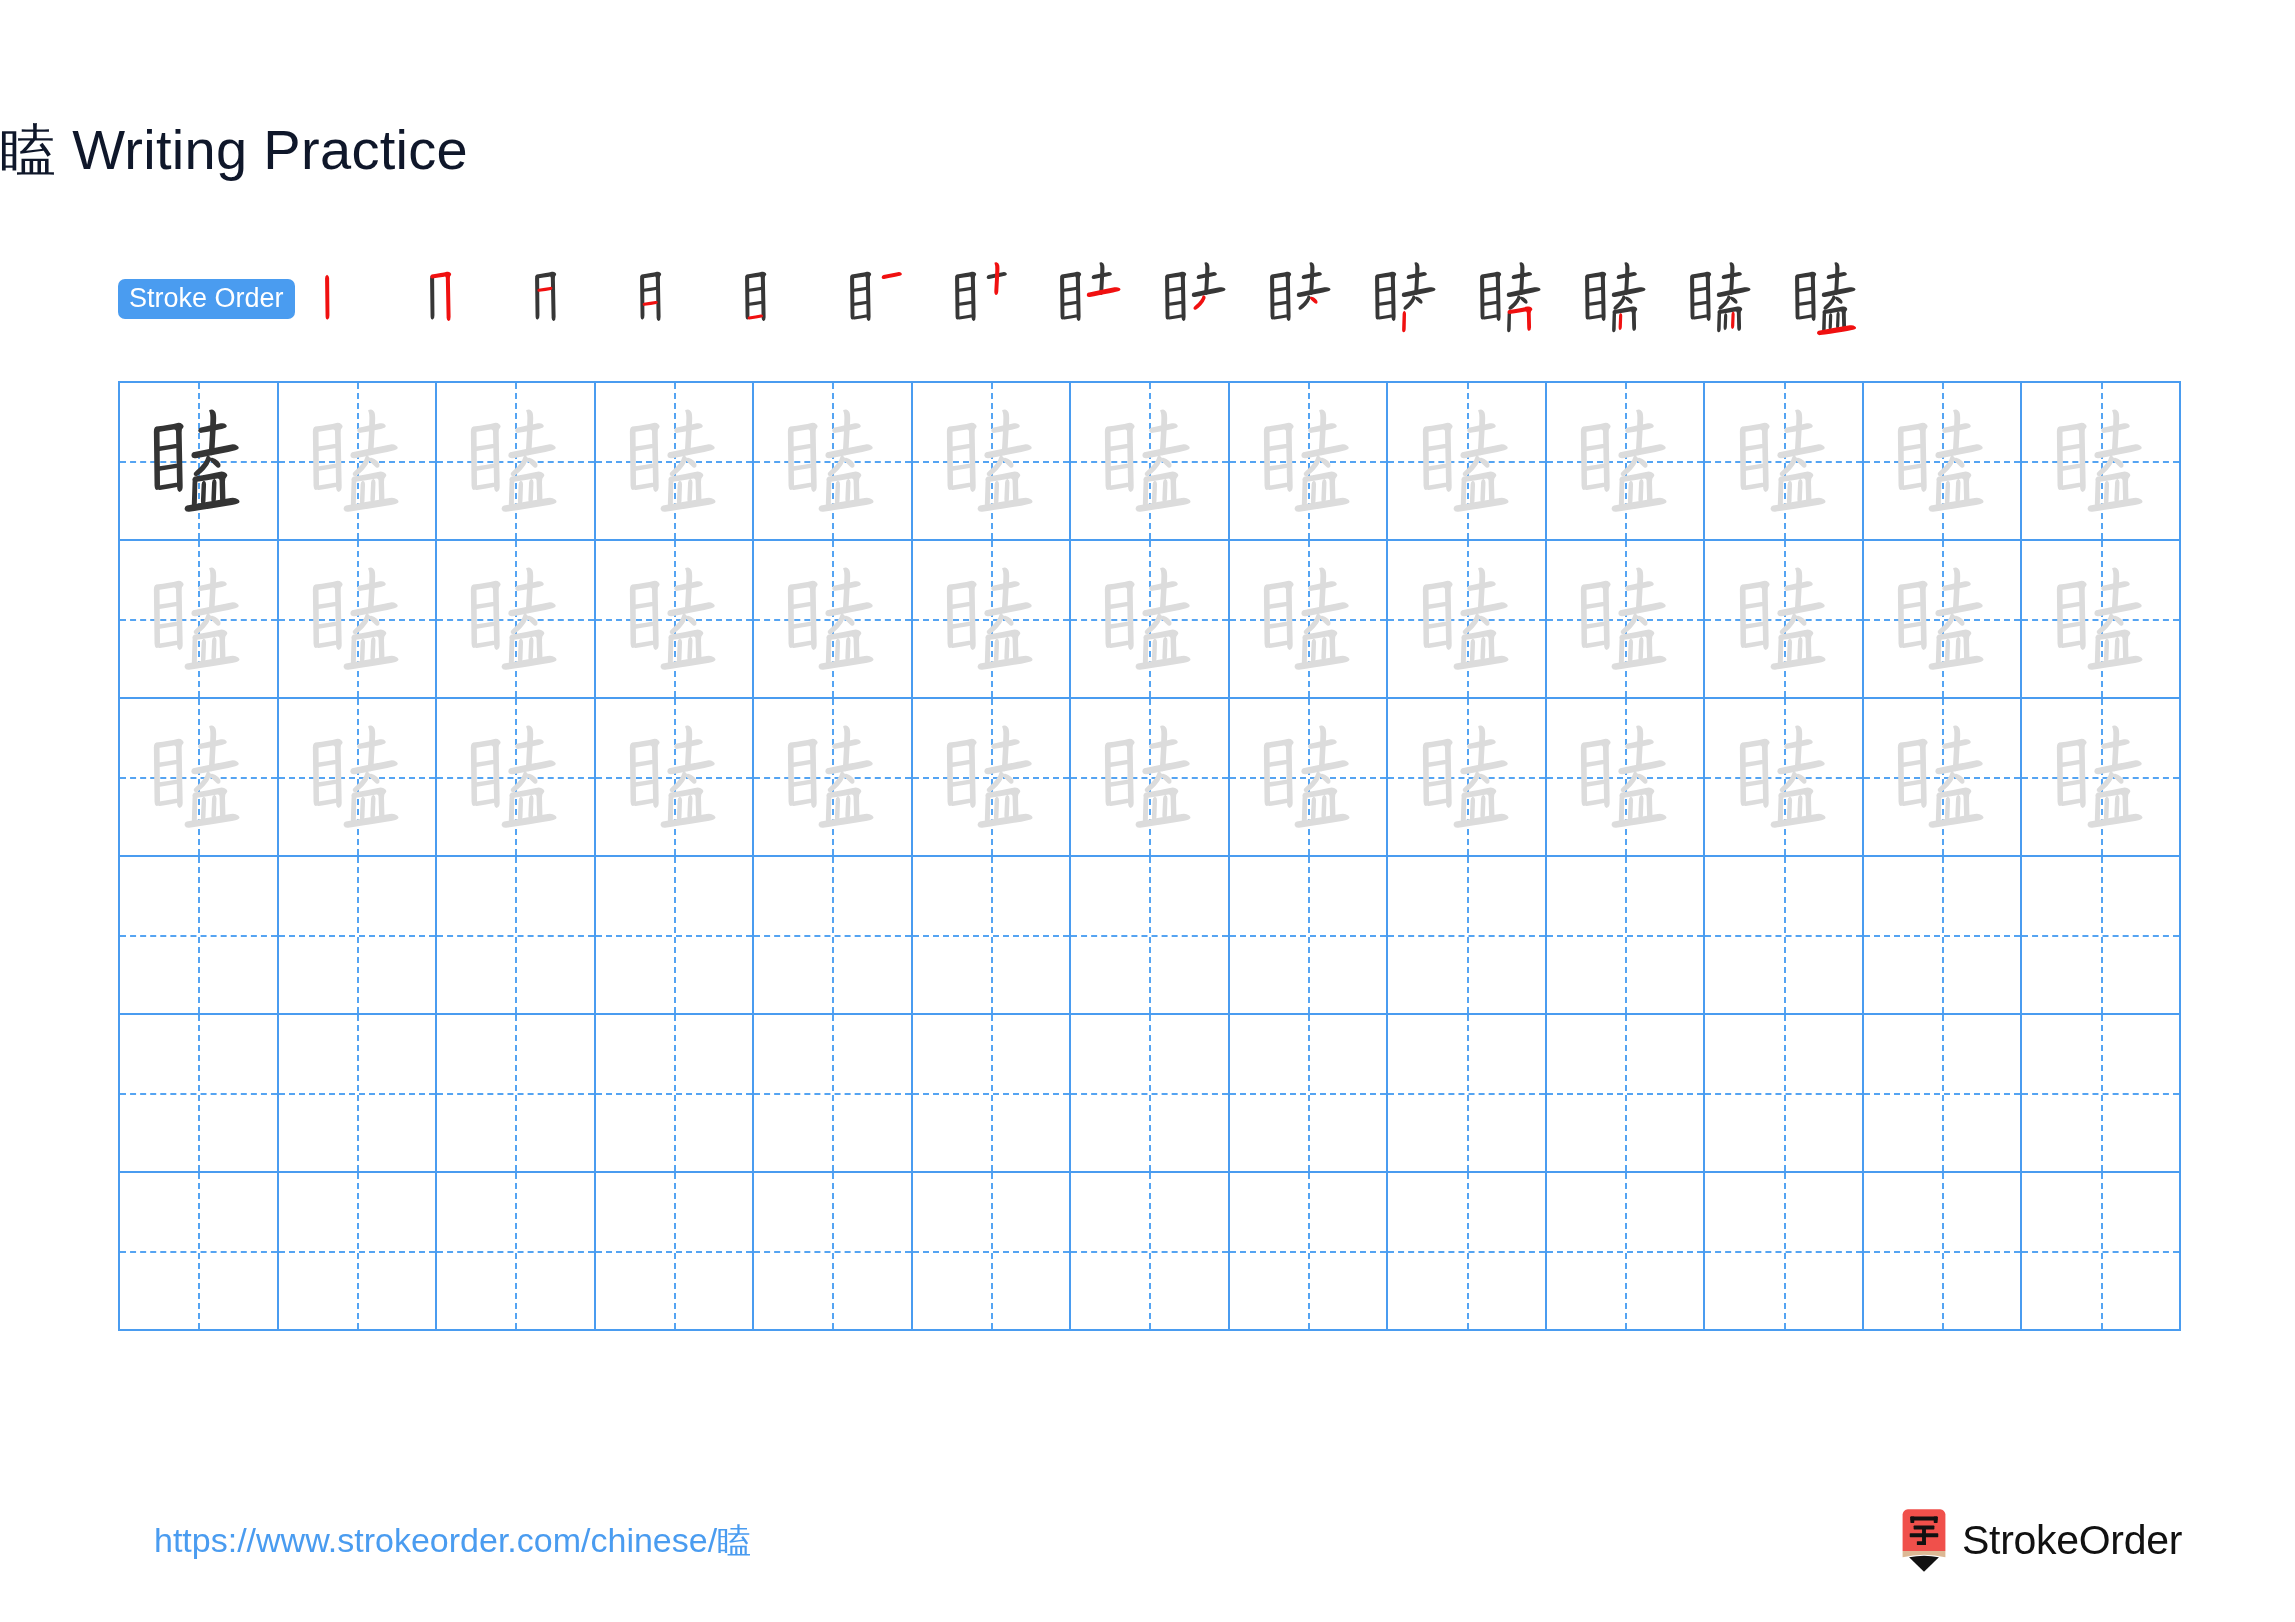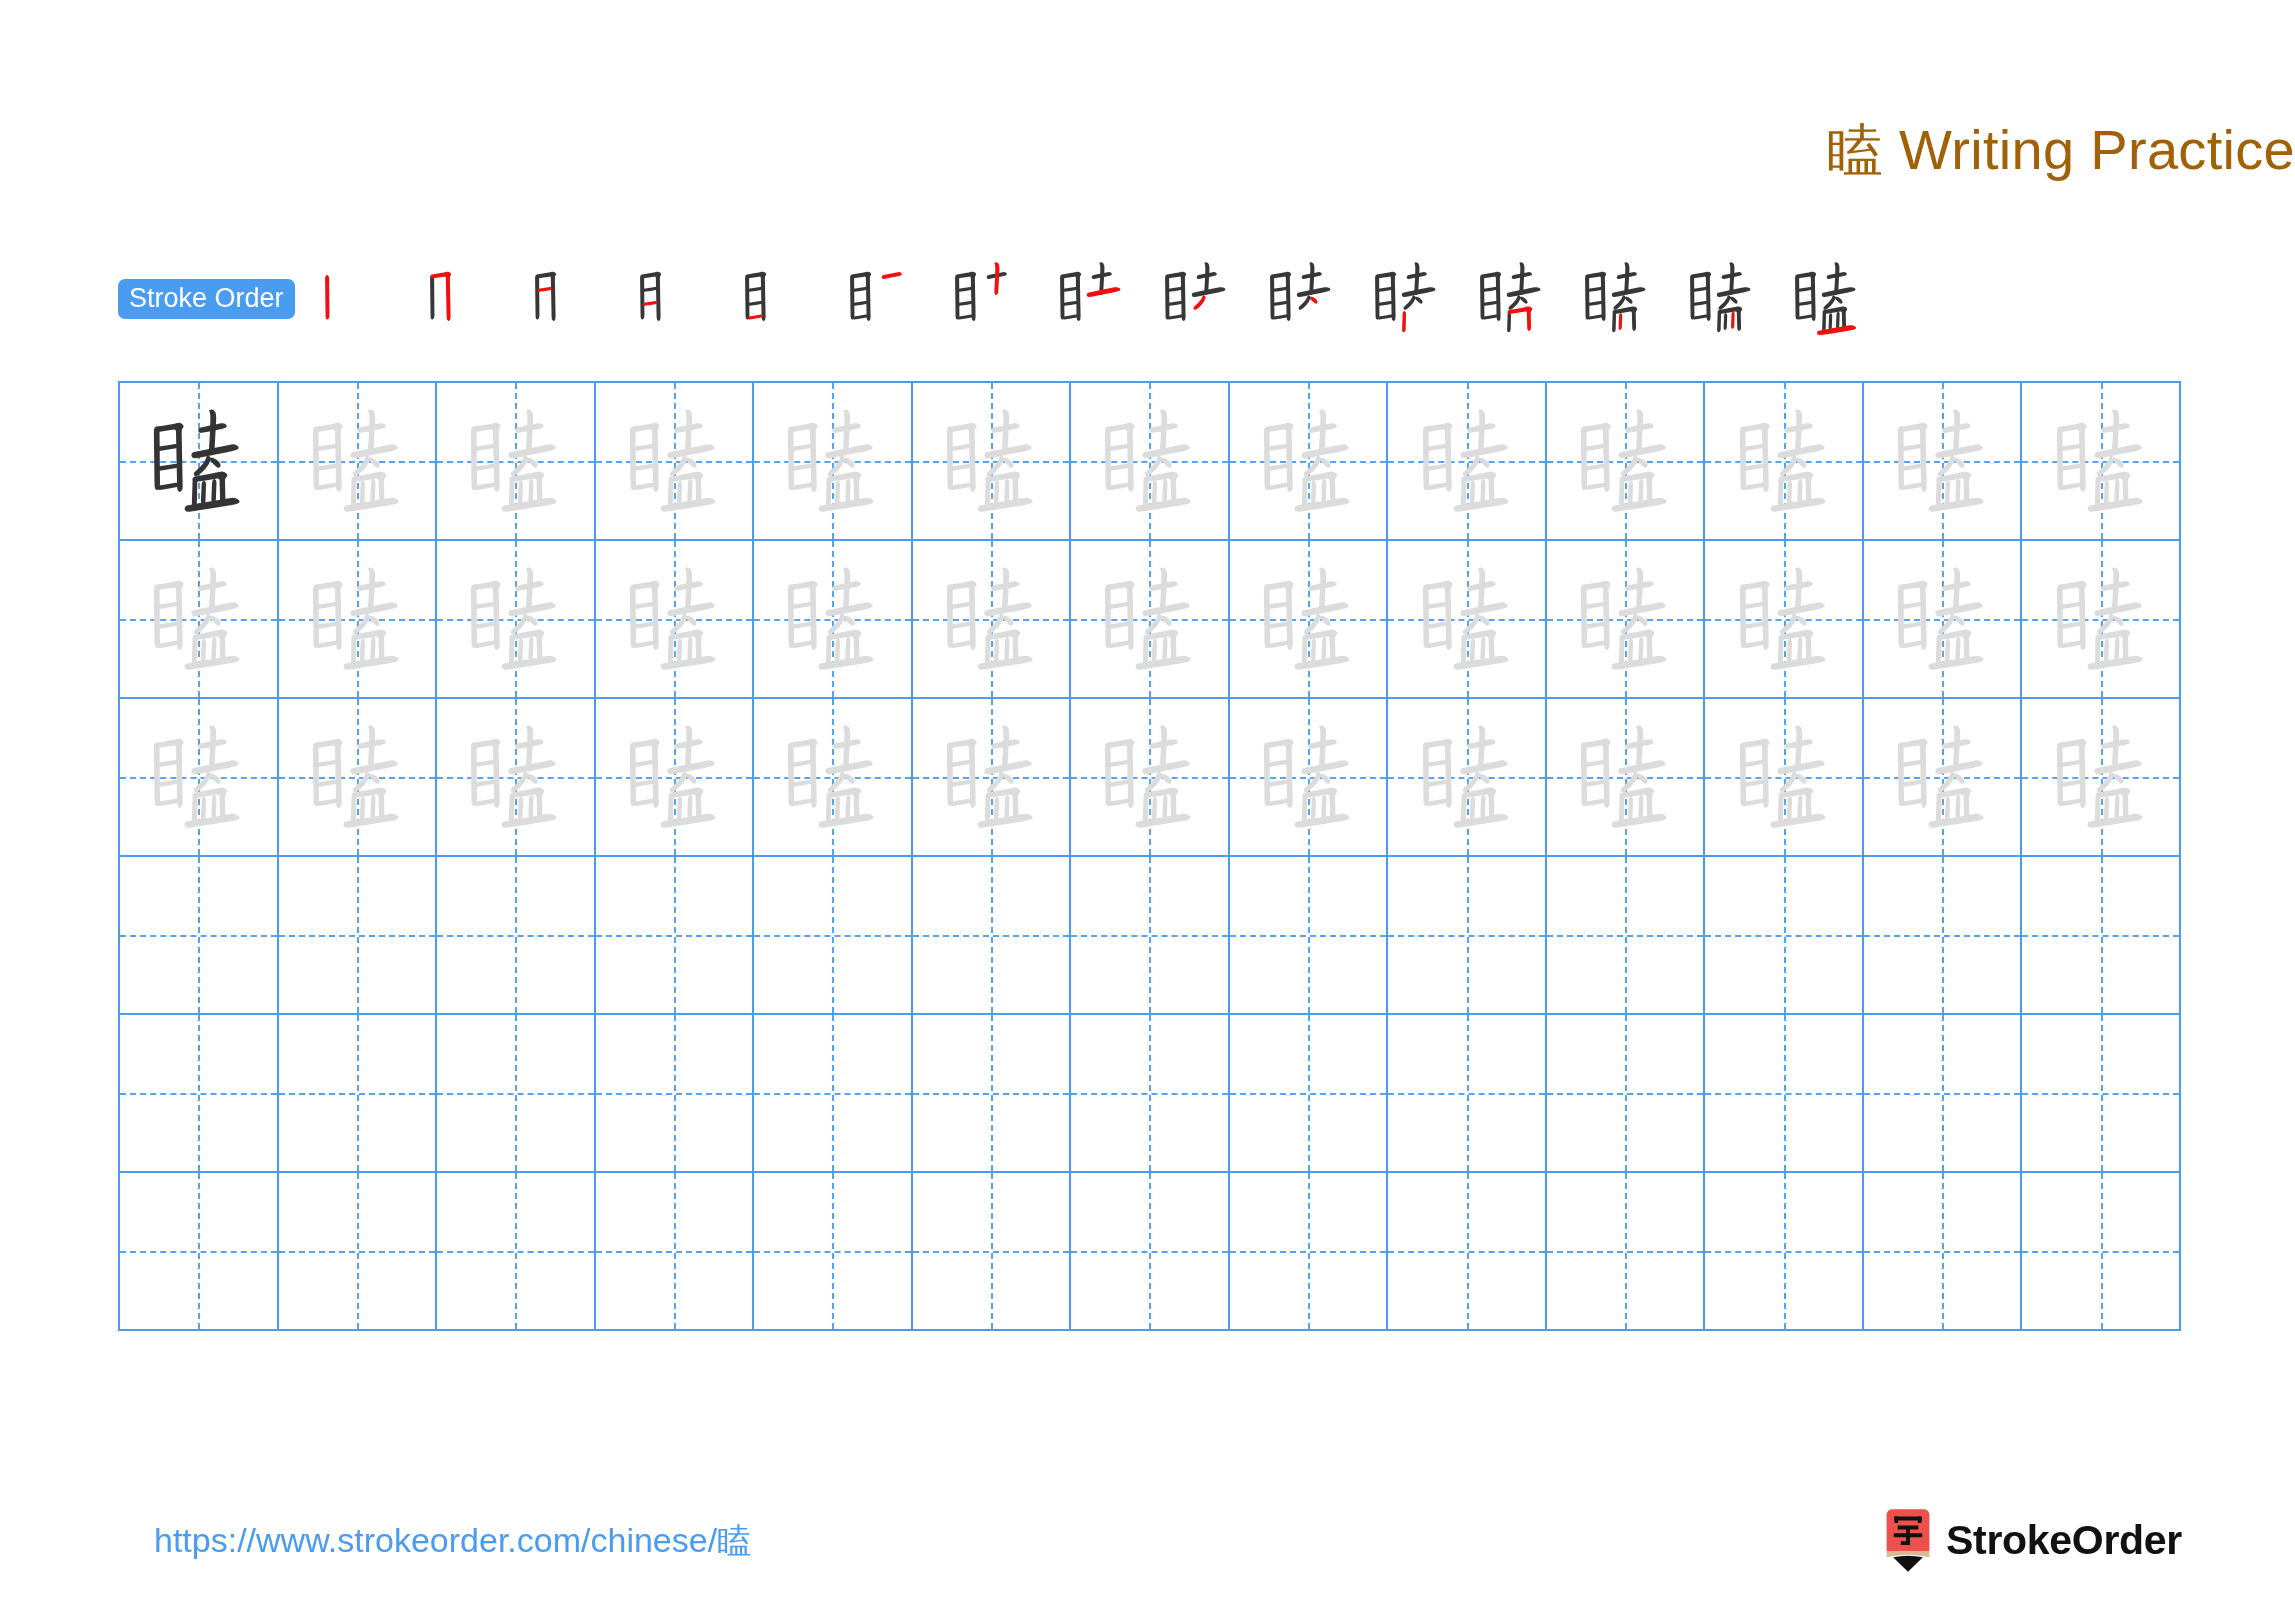--- a/index.html
+++ b/index.html
@@ -14,24 +14,24 @@
     font-family: "Liberation Sans", sans-serif;
     overflow: hidden;
   }
 
   
   #page-title {
     position: absolute;
     left: 0;
     top: 113px;
     width: 2295px;
-    text-align: right;
+    text-align: left;
     font-size: 56px;
     font-weight: 500;
-    color: #a16207;
+    color: #0f172a;
     letter-spacing: 0.3px;
     white-space: nowrap;
   }
   #page-title .title-char {
     font-family: "DejaVu Sans", "Liberation Sans", sans-serif;
   }
 
   
   #stroke-order-section {
     position: absolute;
@@ -156,21 +156,21 @@
     gap: 14.4px;
   }
   #brand-logo {
     width: 48px;
     height: 63px;
     position: relative;
     flex: 0 0 auto;
   }
   #brand-name {
     font-size: 41px;
-    font-weight: bold;
+    font-weight: normal;
     color: #111111;
     line-height: 1;
     white-space: nowrap;
     letter-spacing: -0.3px;
   }
 </style>
 </head>
 <body>
 
 <div id="page-title">

